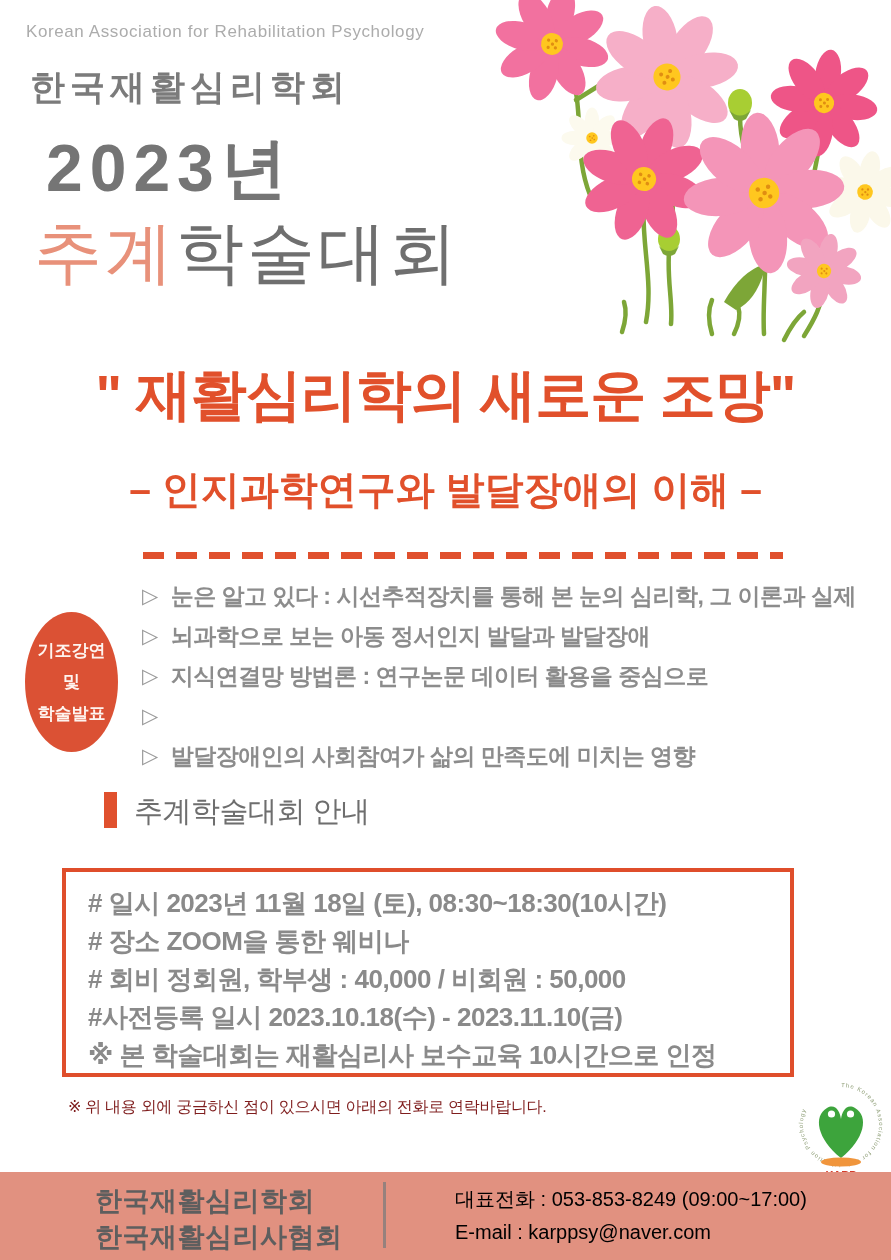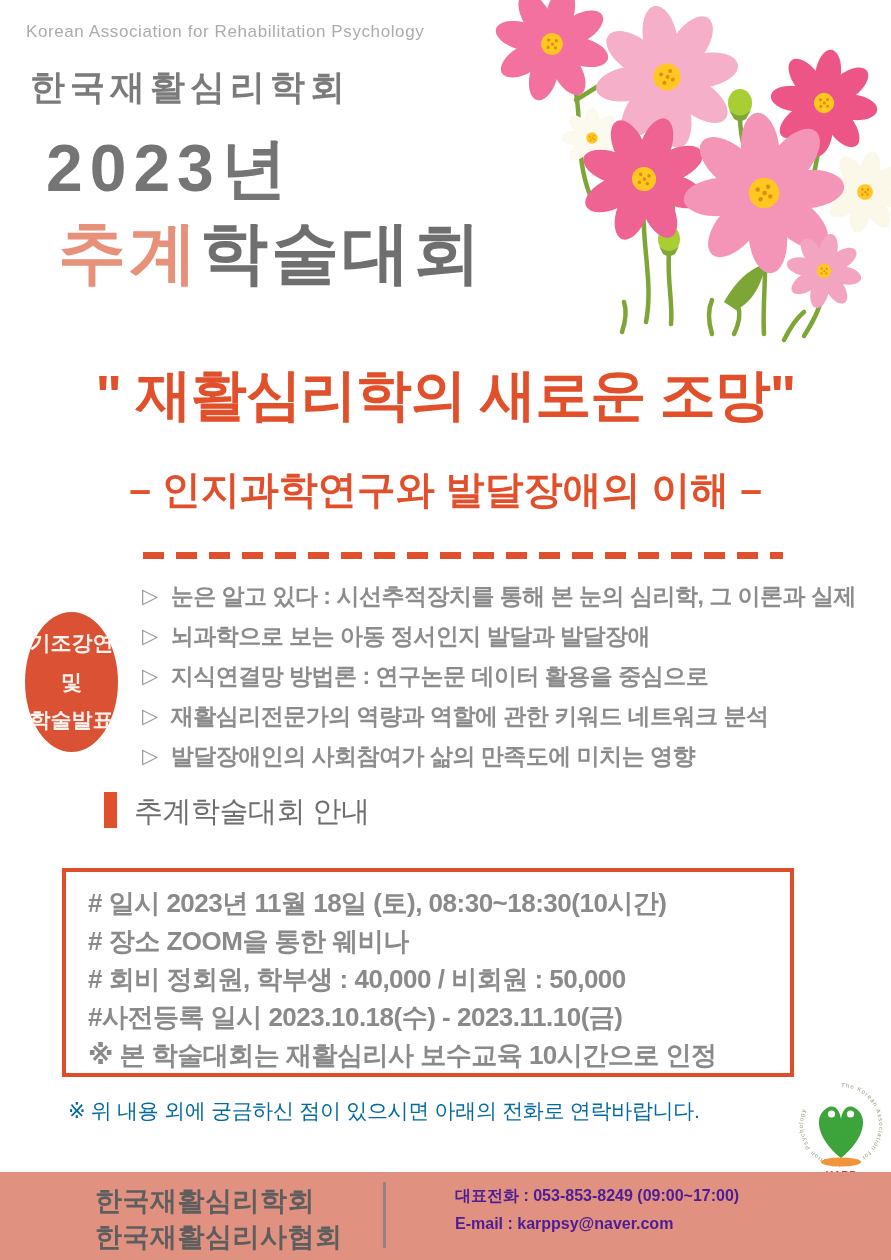--- a/index.html
+++ b/index.html
@@ -6,57 +6,57 @@
   .poster{
     position:relative;width:891px;height:1260px;background:#ffffff;overflow:hidden;
     font-family:"Liberation Sans","DejaVu Sans",sans-serif;
   }
   .abs{position:absolute;}
 
   
   .eng-org{left:26px;top:22px;font-size:17px;color:#ACACAC;letter-spacing:.6px;text-align:center;}
   .kor-org{left:30px;top:64px;font-size:35px;font-weight:bold;color:#7B7B7B;letter-spacing:5px;}
   .year{left:34px;top:124px;font-size:66px;font-weight:bold;color:#757575;letter-spacing:7px;margin-left:12px;}
-  .event{left:34px;top:208px;font-size:68px;font-weight:bold;color:#6F6F6F;letter-spacing:3px;margin-left:24px;}
+  .event{left:34px;top:208px;font-size:68px;font-weight:normal;color:#6F6F6F;letter-spacing:3px;}
   .event .hl{color:#E8917A;}
 
   
   .flowers{left:472px;top:0;}
 
   
   .main-title{left:0;top:358px;width:891px;text-align:center;font-size:56px;font-weight:bold;color:#E1502B;letter-spacing:-1px;white-space:nowrap;}
   .subtitle{left:0;top:463px;width:891px;text-align:center;font-size:39px;font-weight:bold;color:#E1502B;}
   .dashes{left:143px;top:552px;width:640px;height:7px;
     background:repeating-linear-gradient(90deg,#E0502D 0 21px,transparent 21px 33px);}
 
   
   .badge{left:25px;top:612px;width:93px;height:140px;background:#DB5134;border-radius:50%;
     display:flex;flex-direction:column;justify-content:center;align-items:center;
-    color:#FEF4EF;font-size:21px;font-weight:bold;line-height:1.85;}
+    color:#FEF4EF;font-size:17px;font-weight:bold;line-height:1.85;}
   .topics{left:142px;top:576px;margin:0;padding:0;list-style:none;}
   .topics li{height:40px;display:flex;align-items:center;font-size:23px;font-weight:bold;color:#8C8C8C;letter-spacing:-0.5px;white-space:nowrap;}
   .tri{color:#9A9A9A;font-weight:normal;font-size:21px;margin-right:13px;}
 
   
   .section-head{left:60px;top:792px;display:flex;align-items:flex-start;margin-left:44px;}
   .bar{width:13px;height:36px;background:#E0502D;margin-right:17px;}
   .section-title{font-size:29px;color:#6E6E6E;letter-spacing:-0.5px;}
   .info-box{left:62px;top:868px;width:732px;height:209px;border:4px solid #DF4E2B;box-sizing:border-box;
     padding:12px 0 0 22px;background:#ffffff;}
   .info-line{font-size:26px;font-weight:bold;color:#8A8A8A;line-height:38px;letter-spacing:-0.5px;white-space:nowrap;}
-  .footnote{left:68px;top:1097px;font-size:21px;color:#0369a1;letter-spacing:-0.3px;}
+  .footnote{left:68px;top:1097px;font-size:16px;color:#7f1d1d;letter-spacing:-0.3px;}
 
   
   .karp-logo{left:794px;top:1078px;}
 
   
   .footer{left:0;top:1172px;width:891px;height:88px;background:#E19180;}
   .f-left{position:absolute;left:95px;top:11px;font-size:27px;font-weight:bold;color:#5E5E5E;line-height:36px;letter-spacing:.5px;}
   .f-div{position:absolute;left:383px;top:10px;width:3px;height:66px;background:#7C7C7C;opacity:.75;}
-  .f-right{position:absolute;left:455px;top:8px;font-size:16px;font-weight:bold;color:#4c1d95;}
+  .f-right{position:absolute;left:455px;top:8px;font-size:20px;font-weight:normal;color:#000000;}
   .f-phone{margin-top:6px;}
   .f-email{margin-top:8px;}
 </style>
 </head>
 <body>
 
 <div class="poster">
 
   <svg class="abs flowers" width="420" height="345" viewBox="0 0 420 345">
     <defs>
@@ -137,21 +137,20 @@
     <li>
         <span class="tri">▷</span>
         <span>뇌과학으로 보는 아동 정서인지 발달과 발달장애</span>
       </li>
     <li>
         <span class="tri">▷</span>
         <span>지식연결망 방법론 : 연구논문 데이터 활용을 중심으로</span>
       </li>
     <li>
         <span class="tri">▷</span>
-        <span>재활심리전문가의 역량과 역할에 관한 키워드 네트워크 분석</span>
       </li>
     <li>
         <span class="tri">▷</span>
         <span>발달장애인의 사회참여가 삶의 만족도에 미치는 영향</span>
       </li>
   </ul>
 
   <div class="abs section-head">
     <span class="bar"></span>
     <span class="section-title">추계학술대회 안내</span>

